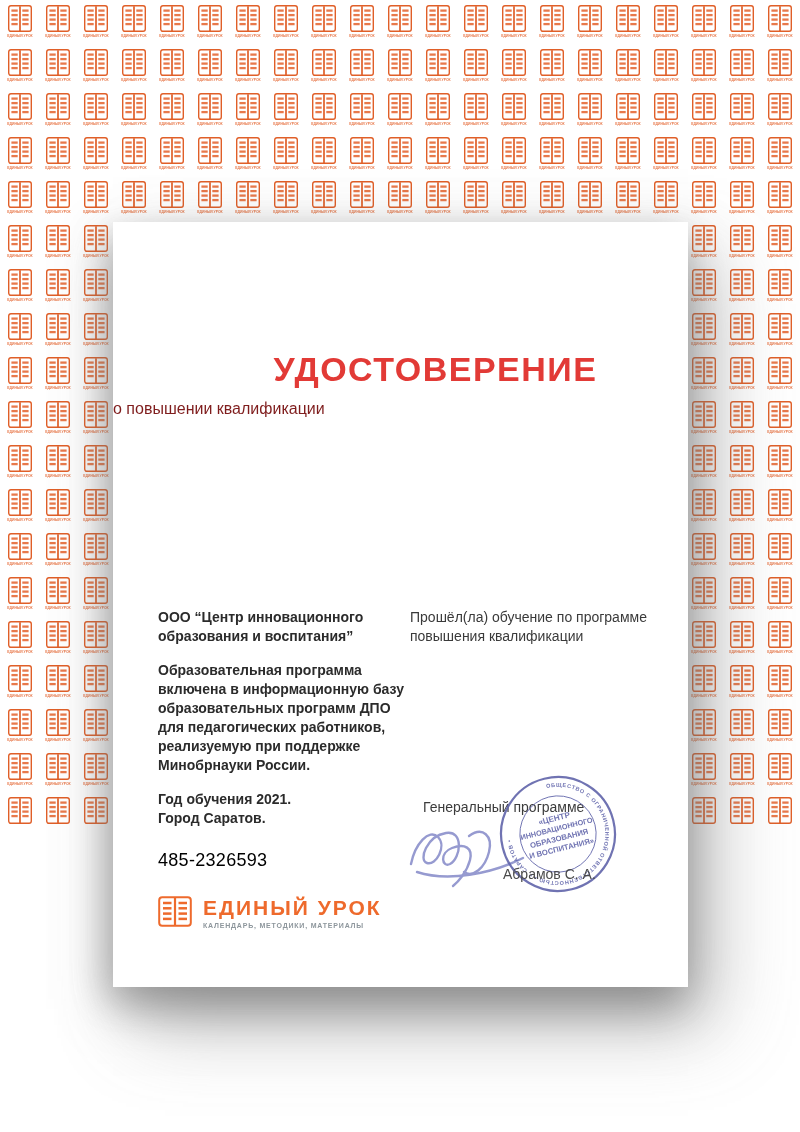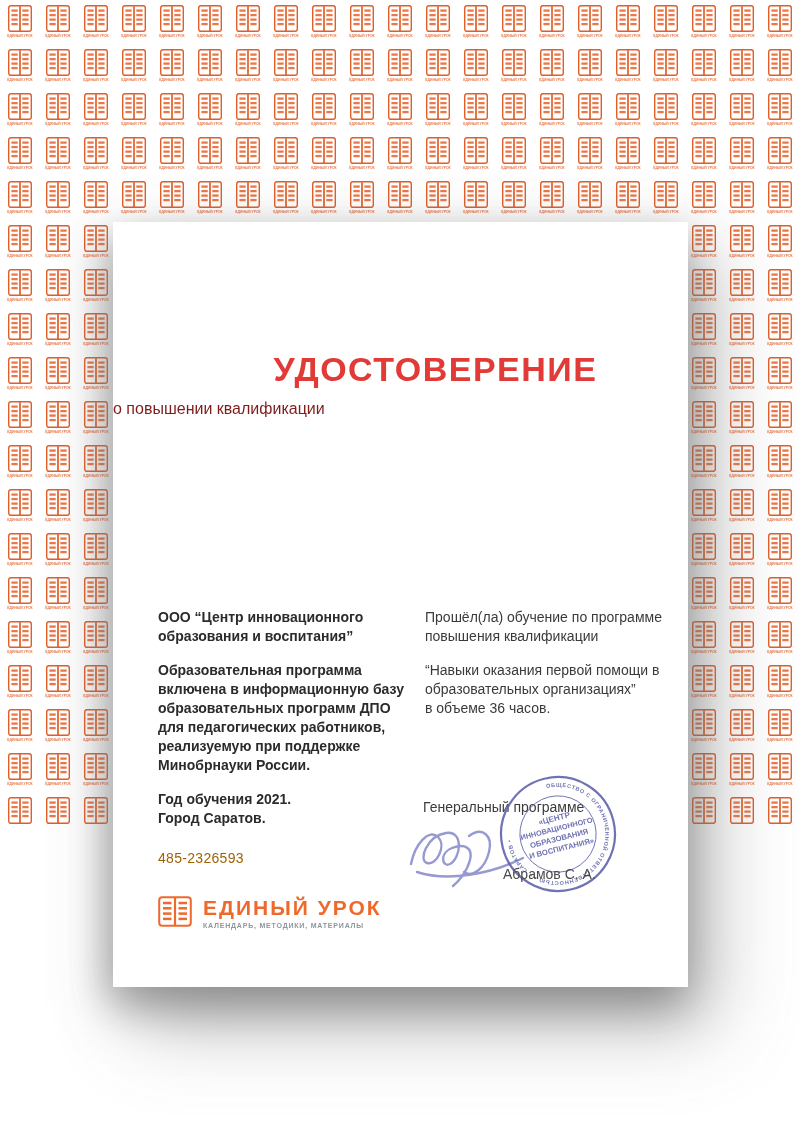--- a/index.html
+++ b/index.html
@@ -23,27 +23,27 @@
   .subtitle{
     position:absolute;left:0;top:178px;width:100%;text-align:left;
     font-size:16px;color:#7f1d1d;
   }
   .recipient{
     position:absolute;left:0;top:258px;width:100%;text-align:center;
     font-size:23px;color:#1d1d1d;
   }
   .columns{
     position:absolute;left:45px;top:386px;width:515px;
-    display:flex;gap:15px;
+    display:flex;
   }
   .col-left{width:252px;flex:0 0 252px;}
   .col-right{width:248px;flex:0 0 248px;}
   .blk{margin:0 0 15px 0;font-size:14px;line-height:19px;color:#3a3a3a;}
   .bold{font-weight:bold;color:#2b2b2b;}
-  .cert-number{margin-top:22px;font-size:14px;color:#a16207;letter-spacing:.3px;}
+  .cert-number{margin-top:22px;font-size:18px;color:#000000;letter-spacing:.3px;}
   .director-label{position:absolute;left:310px;top:577px;font-size:14px;color:#3c3c3c;}
   .signature-svg{position:absolute;left:290px;top:586px;width:150px;height:82px;}
   .stamp-svg{position:absolute;left:384px;top:551px;width:122px;height:122px;opacity:.92;transform:rotate(-14deg);}
   .director-name{position:absolute;left:390px;top:620px;font-size:14px;color:#4a4a4a;margin-top:24px;}
   .logo{position:absolute;left:45px;top:674px;display:flex;align-items:flex-start;gap:11px;}
   .logo-text{display:flex;flex-direction:column;}
   .logo-name{font-size:21px;font-weight:bold;letter-spacing:2px;color:#ee6a2c;line-height:24px;}
   .logo-tagline{font-size:7px;font-weight:bold;letter-spacing:.8px;color:#8d969c;margin-top:2px;}
 </style>
 </head>
@@ -483,24 +483,20 @@
         <p class="blk bold">Образовательная программа включена в информационную базу образовательных программ ДПО для педагогических работников, реализуемую при поддержке Минобрнауки России.</p>
         <div class="blk">
           <div class="bold">Год обучения 2021.</div>
           <div class="bold">Город Саратов.</div>
         </div>
         <div class="cert-number">485-2326593</div>
       </div>
 
       <div class="col-right">
         <p class="blk">Прошёл(ла) обучение по программе повышения квалификации</p>
-        <div class="blk">
-          <div>“Навыки оказания первой помощи в образовательных организациях”</div>
-          <div>в объеме 36 часов.</div>
-        </div>
       </div>
     </div>
 
     <div class="director-label">Генеральный программе</div>
 
     <svg class="signature-svg" viewBox="0 0 150 82">
       <g fill="none" stroke="#8b90cb" stroke-width="2.4" stroke-linecap="round" opacity="0.9">
         <path d="M 8,56 C 12,36 26,20 35,29 C 44,38 33,58 24,55 C 15,52 24,28 43,25 C 61,22 58,50 47,56 C 39,60 36,45 49,40 C 62,35 70,40 67,52 C 64,64 55,74 50,78"></path>
         <path d="M 66,28 C 80,18 90,28 86,44 C 82,60 70,70 61,64"></path>
         <path d="M 14,64 C 45,74 88,66 120,50"></path>

